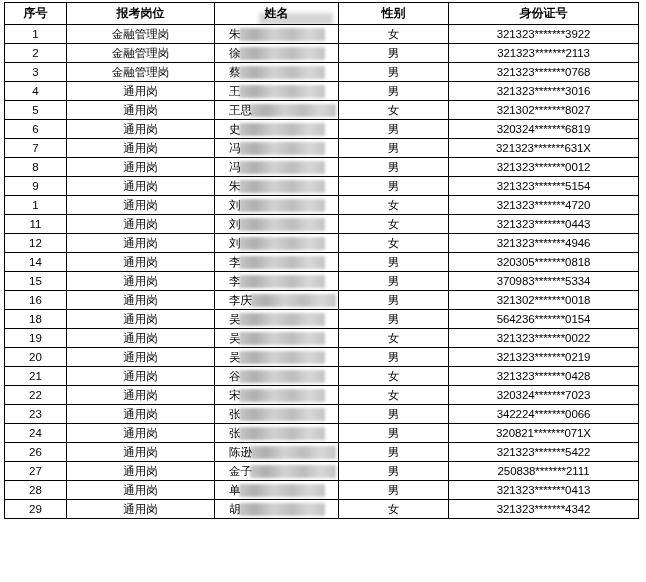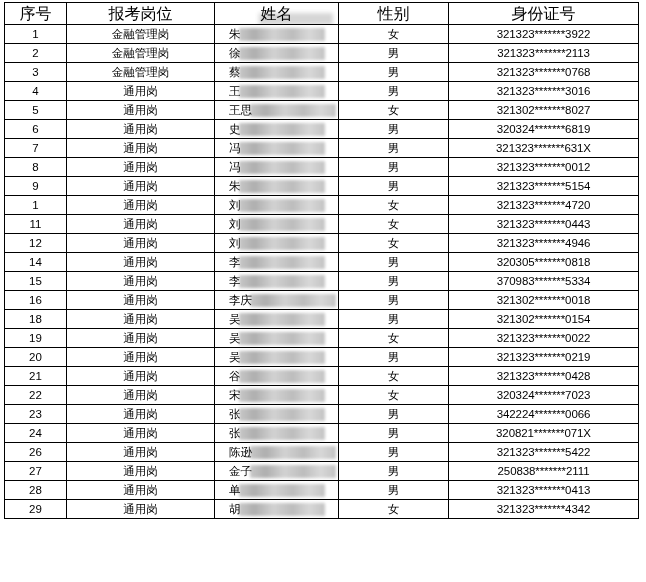--- a/index.html
+++ b/index.html
@@ -38,22 +38,22 @@
     height: 18px;
     line-height: 18px;
     padding: 0;
     text-align: center;
     font-size: 11.5px;
     font-family: "Liberation Sans", sans-serif;
     white-space: nowrap;
     overflow: hidden;
   }
   table.roster th {
-    font-weight: normal;
-    font-size: 16px;
+    font-weight: bold;
+    font-size: 12px;
     height: 21px;
     line-height: 21px;
   }
   td.seq, td.gender {
     font-size: 11px;
   }
   td.id {
     font-size: 11.5px;
     letter-spacing: -0.1px;
   }
@@ -318,21 +318,21 @@
         <tr>
           <td class="seq">18</td>
           <td class="post">通用岗</td>
           <td class="name">
             <div class="name-wrap">
               <span class="visible-char">吴</span>
               <span class="redact"></span>
             </div>
           </td>
           <td class="gender">男</td>
-          <td class="id">321302*******0154</td>
+          <td class="id">564236*******0154</td>
         </tr>
         <tr>
           <td class="seq">19</td>
           <td class="post">通用岗</td>
           <td class="name">
             <div class="name-wrap">
               <span class="visible-char">吴</span>
               <span class="redact"></span>
             </div>
           </td>

